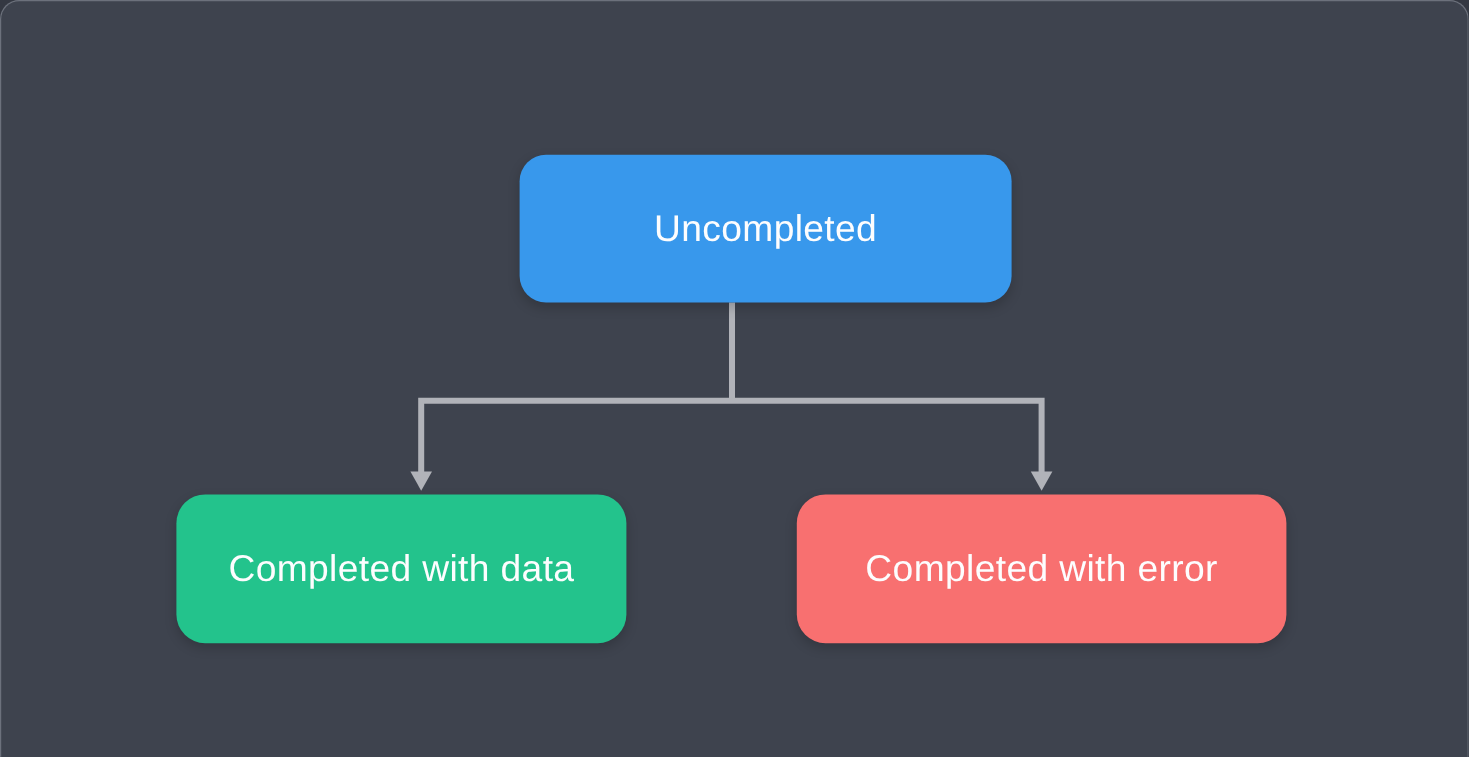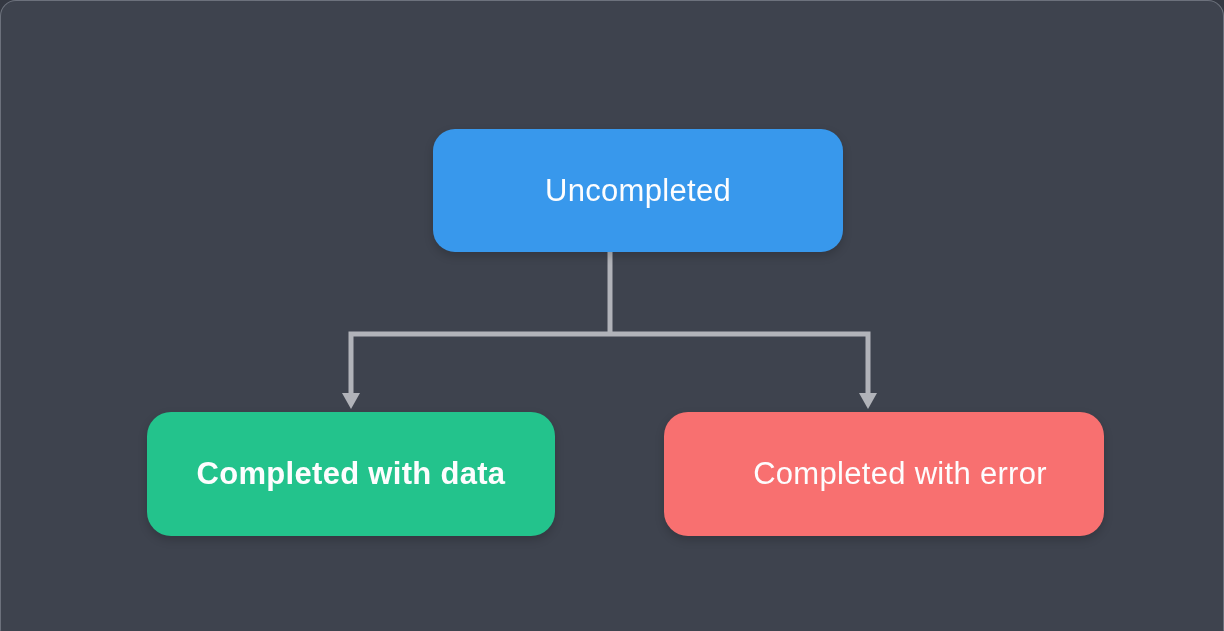--- a/index.html
+++ b/index.html
@@ -46,32 +46,30 @@
     left: 403px;
     top: 128px;
     width: 410px;
     height: 123px;
     border-radius: 22px;
     margin-left: 29px;
   }
   .node-branch-left {
     left: 146px;
     top: 411px;
-    width: 408px;
+    width: 375px;
     height: 124px;
     border-radius: 24px;
-    font-weight: bold;
   }
   .node-branch-right {
     left: 663px;
     top: 411px;
     width: 408px;
     height: 124px;
     border-radius: 24px;
-    padding-left: 32px;
   }
   .connectors {
     position: absolute;
     left: 0;
     top: 0;
     width: 1224px;
     height: 631px;
     pointer-events: none;
   }
 </style>

